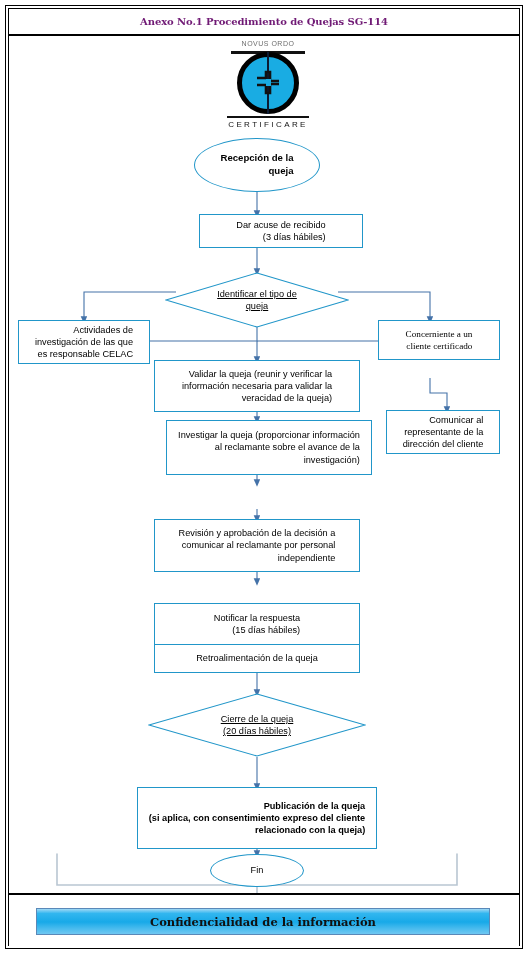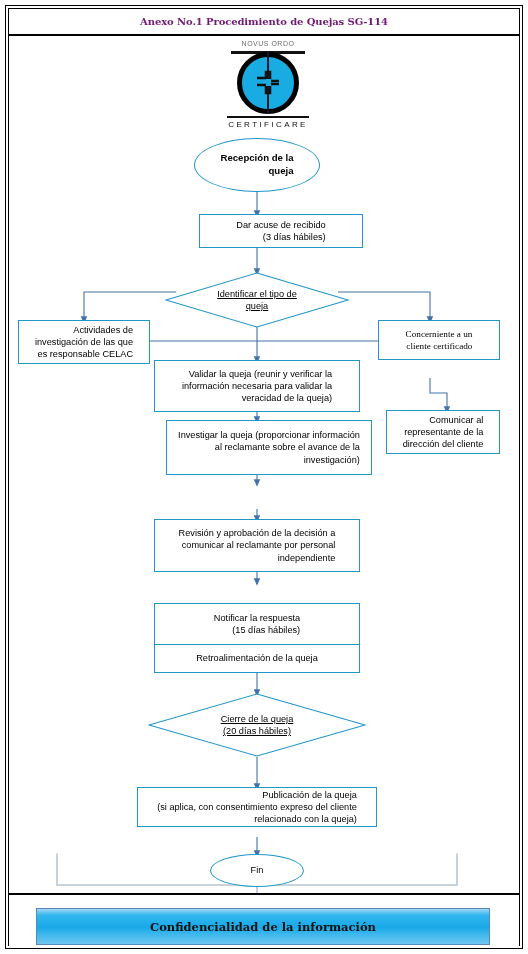--- a/index.html
+++ b/index.html
@@ -191,21 +191,21 @@
     height: 53px;
     border-top: 2px solid #000;
     box-sizing: border-box;
     background: #ffffff;
   }
   .conf-bar {
     position: absolute;
     left: 27px;
     top: 13px;
     width: 454px;
-    height: 37px;
+    height: 27px;
     border: 1px solid #5a88b8;
     box-sizing: border-box;
     background: linear-gradient(to bottom,
         #9fd8f5 0%,
         #32b6ef 18%,
         #18a9e8 52%,
         #48bbee 78%,
         #6fc7f1 100%);
     display: flex;
     align-items: center;
@@ -357,21 +357,21 @@
     </div>
 
     <div class="diamond-wrap" style="left:139px; top:655px; width:218px; height:64px;">
       <svg width="218" height="64" viewBox="0 0 218 64">
         <polygon points="109,1 217,32 109,63 1,32" fill="#ffffff" stroke="#2196C9" stroke-width="1.1"></polygon>
       </svg>
       <div class="dlabel">Cierre de la queja
 (20 días hábiles)</div>
     </div>
 
-    <div class="node box" style="left:128px; top:749px; width:240px; height:40px;">
+    <div class="node box" style="left:128px; top:749px; width:240px; height:62px;font-weight:bold;">
       <span class="txt">Publicación de la queja
 (si aplica, con consentimiento expreso del cliente
 relacionado con la queja)</span>
     </div>
 
     <div class="node terminator" style="left:201px; top:816px; width:94px; height:33px;">
       <span class="txt">Fin</span>
     </div>
 
   </div>

